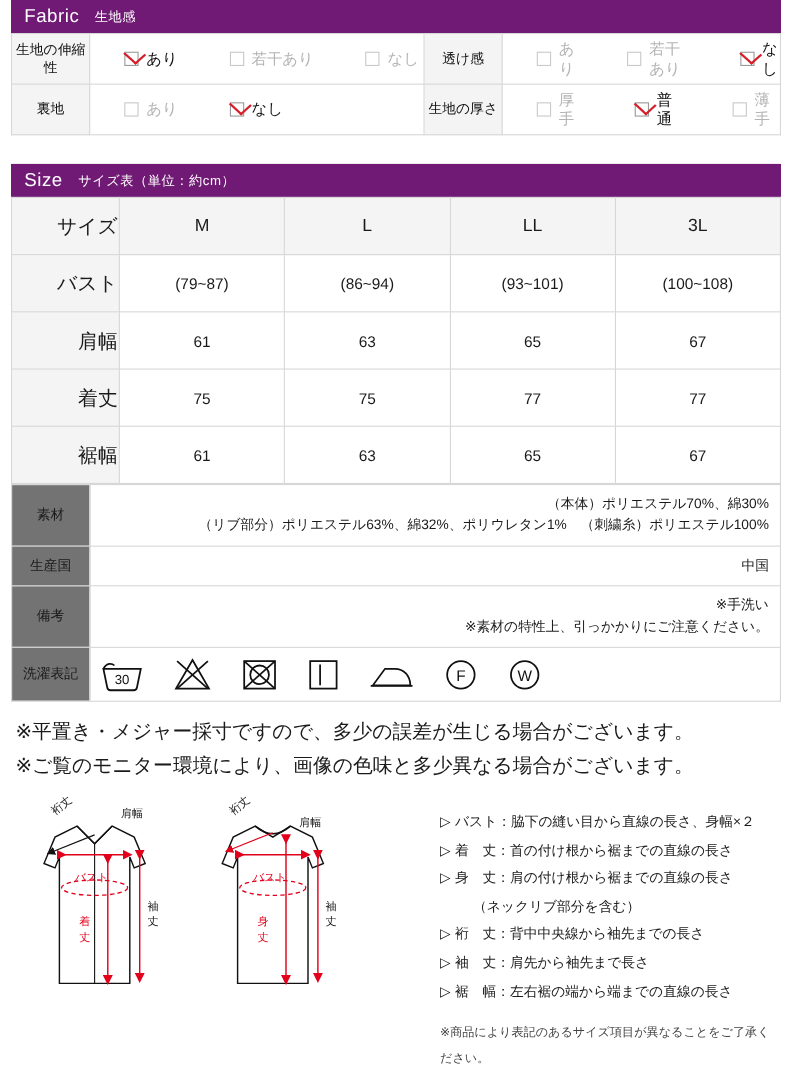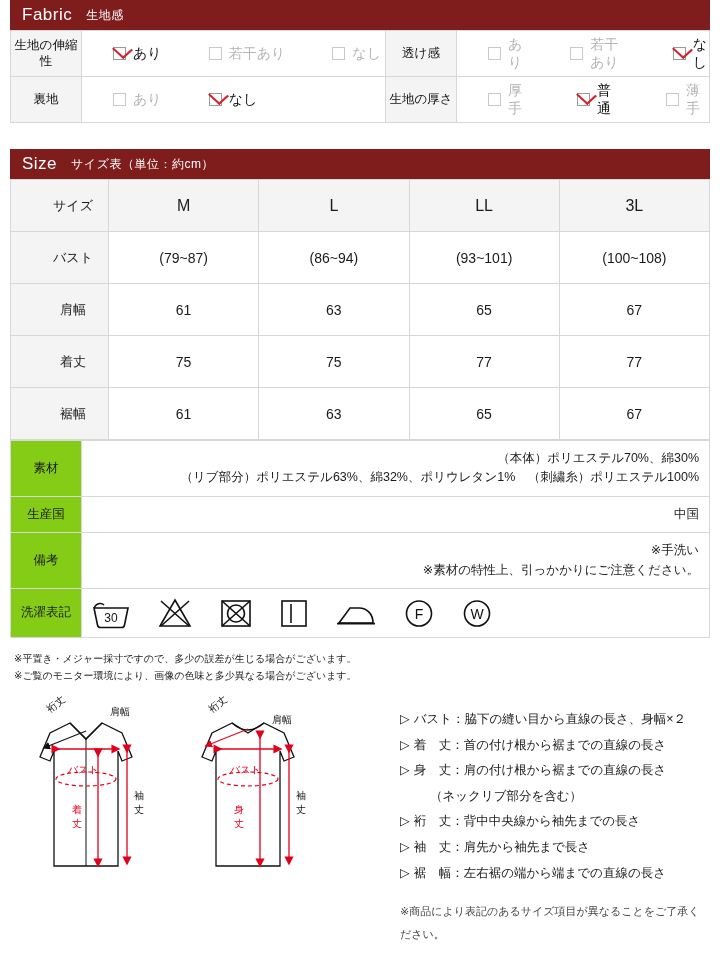--- a/index.html
+++ b/index.html
@@ -7,21 +7,21 @@
     width:720px;height:977px;
     background:#ffffff;
     font-family:"Liberation Sans","DejaVu Sans",sans-serif;
     color:#1a1a1a;
     -webkit-font-smoothing:antialiased;
   }
   .page{width:720px;height:977px;position:relative;box-sizing:border-box;padding:0 10px;}
 
   
   .sec-bar{
-    background:#7f1d1d;color:#fff;
+    background:#701a75;color:#fff;
     height:30px;display:flex;align-items:center;
     padding-left:12px;
   }
   .sec-bar .en{font-size:17px;letter-spacing:.5px;}
   .sec-bar .jp{font-size:12px;margin-left:14px;letter-spacing:.5px;}
 
   
   table{border-collapse:collapse;width:700px;table-layout:fixed;}
   td,th{border:1px solid #d7d7d7;}
 
@@ -43,35 +43,35 @@
   .opt.on .chk:after{
     content:"";position:absolute;left:1px;top:-5px;
     width:13px;height:11px;
     border-right:2.5px solid #d4202a;border-bottom:2.5px solid #d4202a;
     transform:rotate(42deg) skewX(-6deg);
   }
 
   
   .size-tbl td{height:49px;text-align:center;font-size:14px;}
   .size-tbl .hd{background:#f4f4f4;font-size:13px;}
-  .size-tbl .rowlbl{background:#f4f4f4;font-size:13px;text-align:center;width:68px;padding-left:28px;}
+  .size-tbl .rowlbl{background:#f4f4f4;font-size:18px;text-align:right;width:68px;padding-left:28px;}
   .size-tbl .sz{font-size:16px;}
 
   
   .info-tbl td{font-size:12.5px;vertical-align:middle;text-align:right;}
-  .info-tbl .rowlbl{background:#84cc16;text-align:center;width:68px;}
+  .info-tbl .rowlbl{background:#737373;text-align:center;width:68px;}
   .info-tbl .val{padding:8px 10px;line-height:1.55;}
 
   
   .wash-cell{padding:6px 8px;}
   .wash-icons{display:flex;align-items:center;gap:24px;}
   .wash-icons svg{display:block;}
 
   
-  .notes{font-size:10px;line-height:1.75;padding:12px 2px 0 4px;color:#1a1a1a;}
+  .notes{font-size:18px;line-height:1.75;padding:12px 2px 0 4px;color:#1a1a1a;}
 
   
   .bottom{display:flex;margin-top:6px;}
   .figs{width:390px;position:relative;}
   .legend{flex:1;padding-top:16px;font-size:12.5px;line-height:2.05;}
   .legend .li{white-space:nowrap;}
   .legend .tri{color:#111;margin-right:4px;}
   .legend .indent{padding-left:30px;}
   .legend .foot{font-size:11px;color:#444;margin-top:14px;}
 </style>

